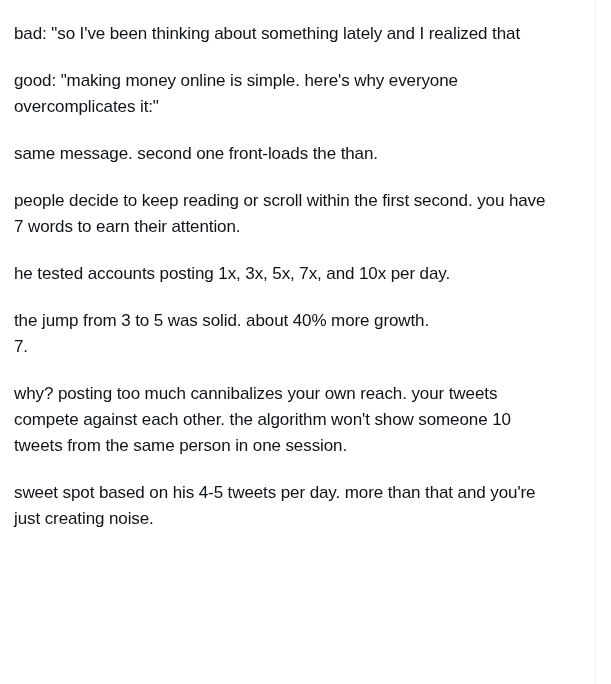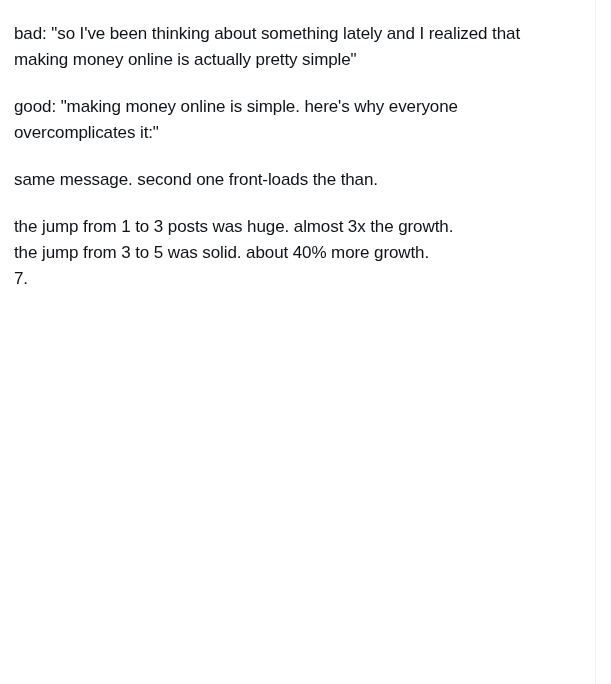--- a/index.html
+++ b/index.html
@@ -31,28 +31,42 @@
     white-space: pre-wrap;
   }
 </style>
 </head>
 <body>
 
 <div class="article">
   <div id="paragraphs">
       <div class="paragraph">
         <div class="line">bad: "so I've been thinking about something lately and I realized that</div>
-        <div class="line">making money online is actually pretty simple"</div>
       </div>
       <div class="paragraph">
         <div class="line">good: "making money online is simple. here's why everyone</div>
         <div class="line">overcomplicates it:"</div>
       </div>
       <div class="paragraph">
         <div class="line">same message. second one front-loads the than.</div>
       </div>
       <div class="paragraph">
-        <div class="line">the jump from 1 to 3 posts was huge. almost 3x the growth.</div>
+        <div class="line">people decide to keep reading or scroll within the first second. you have</div>
+        <div class="line">7 words to earn their attention.</div>
+      </div>
+      <div class="paragraph">
+        <div class="line">he tested accounts posting 1x, 3x, 5x, 7x, and 10x per day.</div>
+      </div>
+      <div class="paragraph">
         <div class="line">the jump from 3 to 5 was solid. about 40% more growth.</div>
         <div class="line">7.</div>
+      </div>
+      <div class="paragraph">
+        <div class="line">why? posting too much cannibalizes your own reach. your tweets</div>
+        <div class="line">compete against each other. the algorithm won't show someone 10</div>
+        <div class="line">tweets from the same person in one session.</div>
+      </div>
+      <div class="paragraph">
+        <div class="line">sweet spot based on his 4-5 tweets per day. more than that and you're</div>
+        <div class="line">just creating noise.</div>
       </div>
     </div>
 </div>
 
 </body></html>

